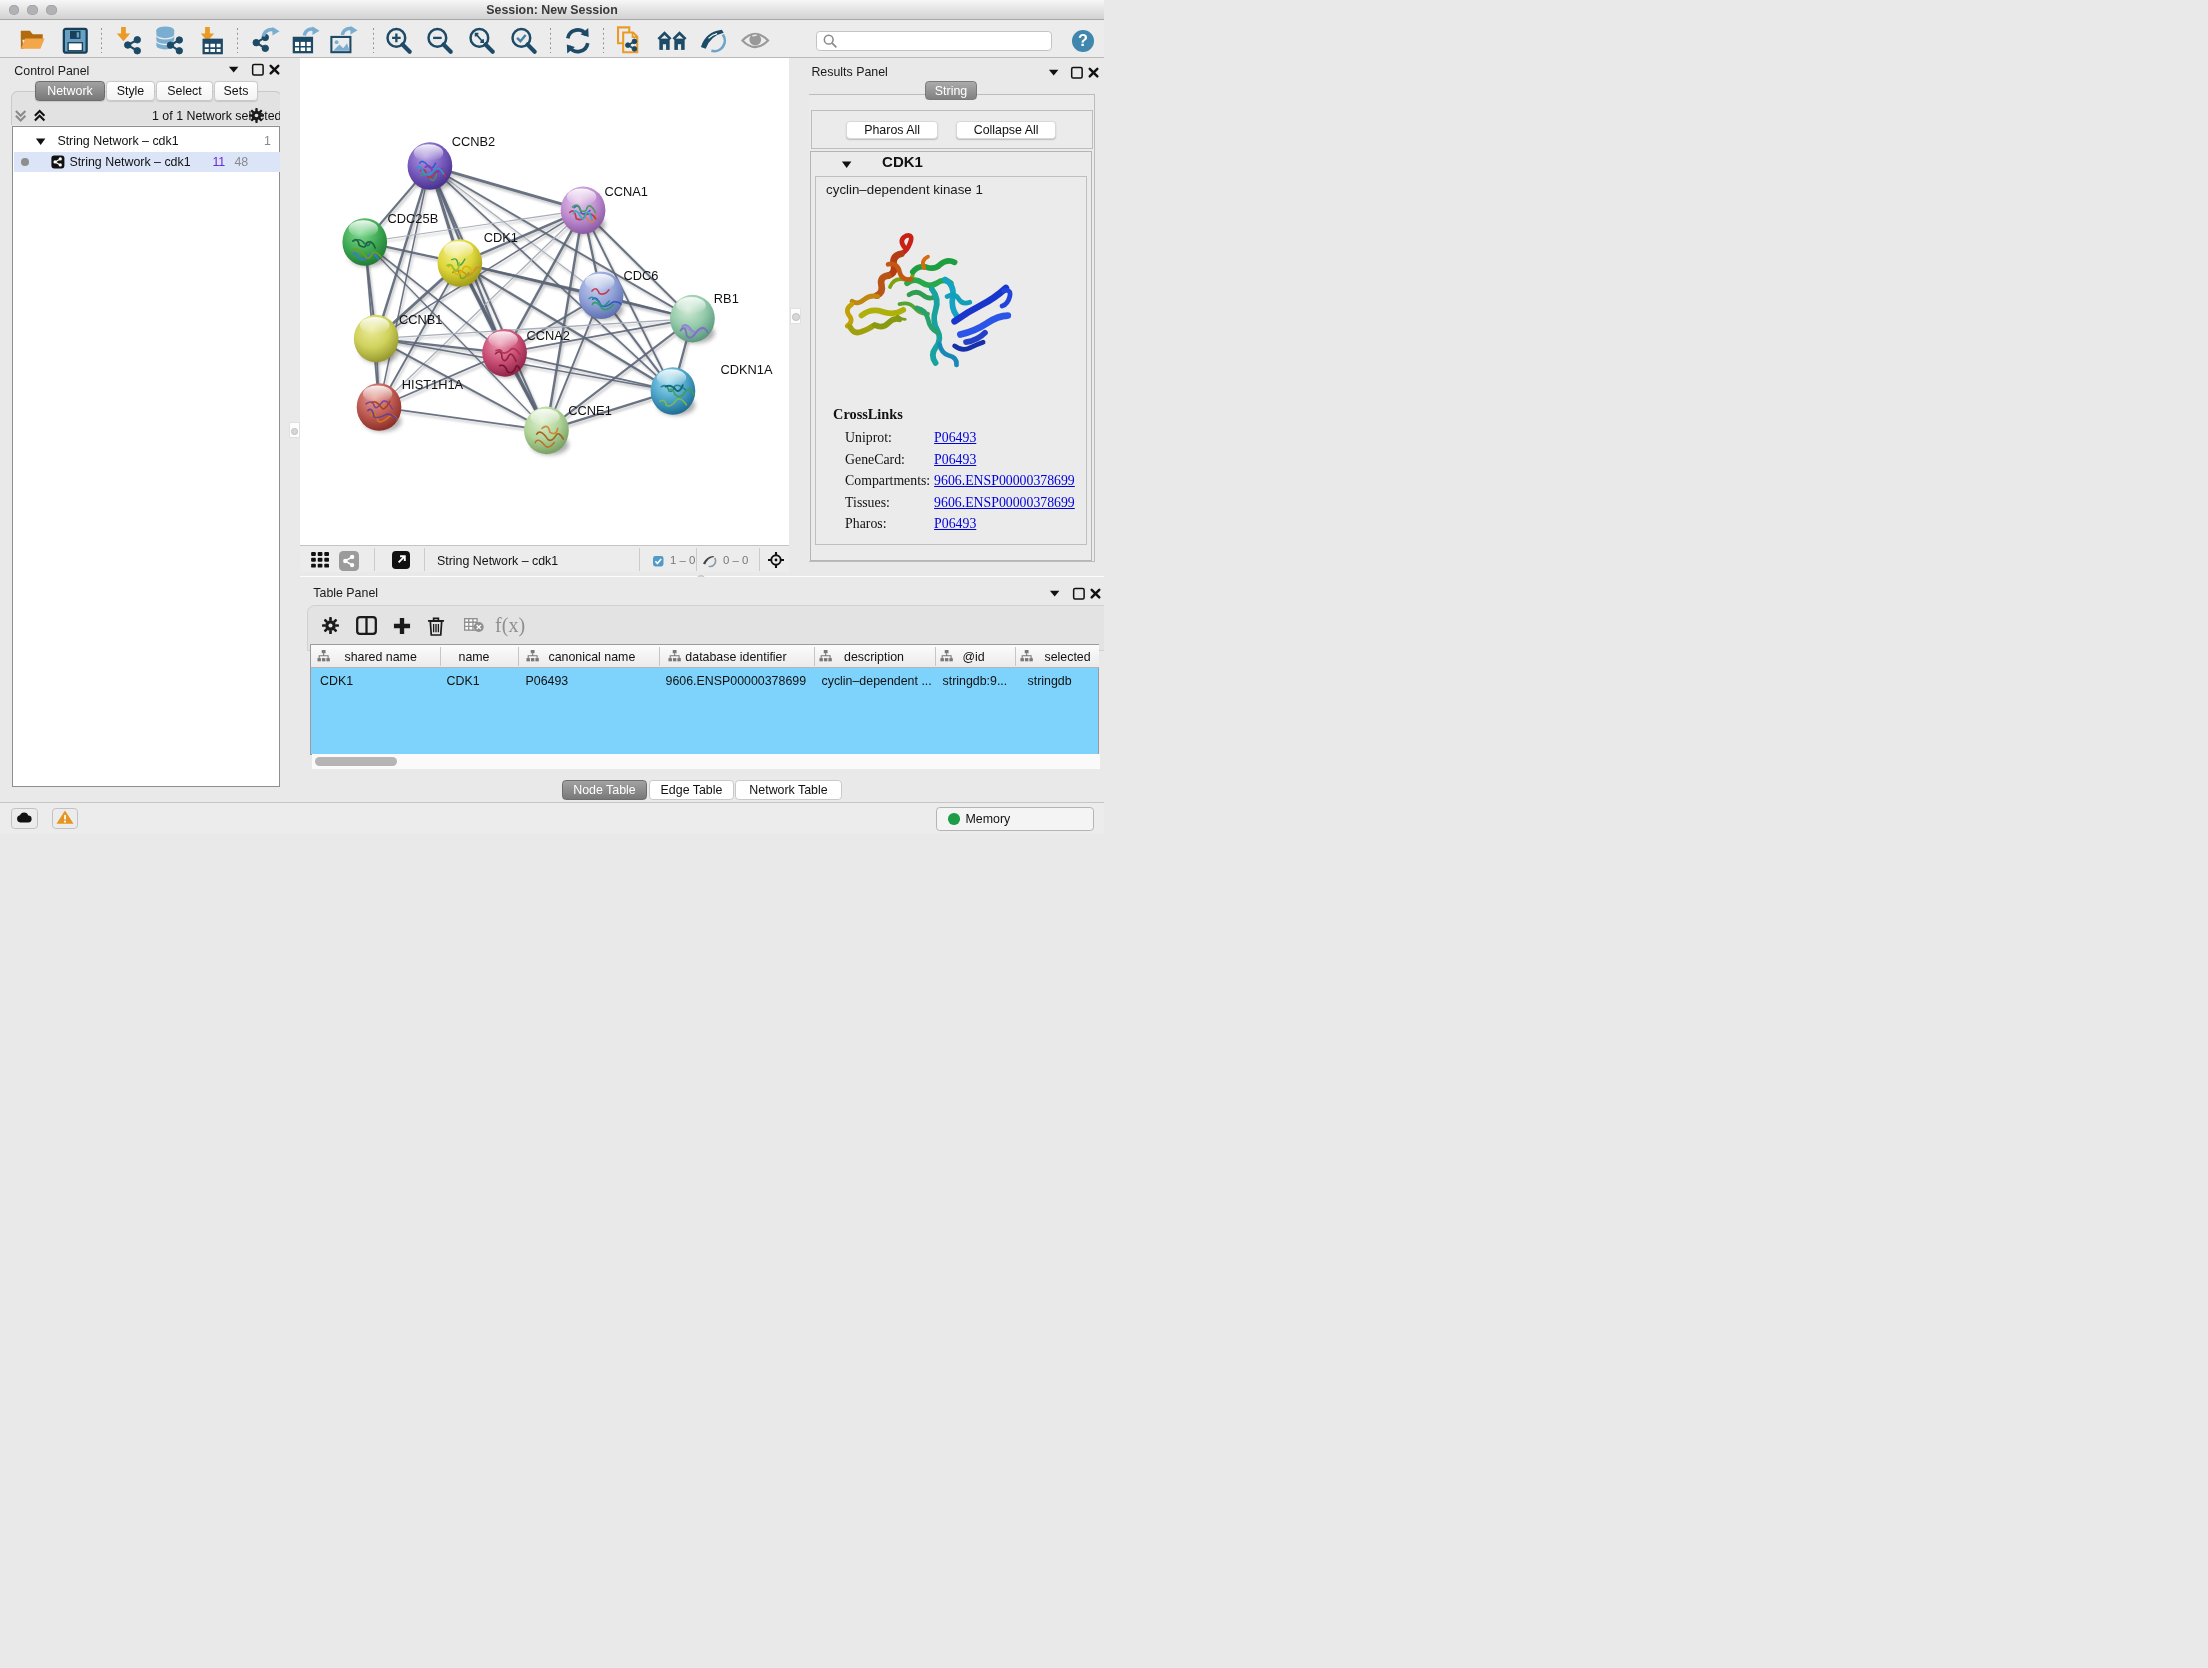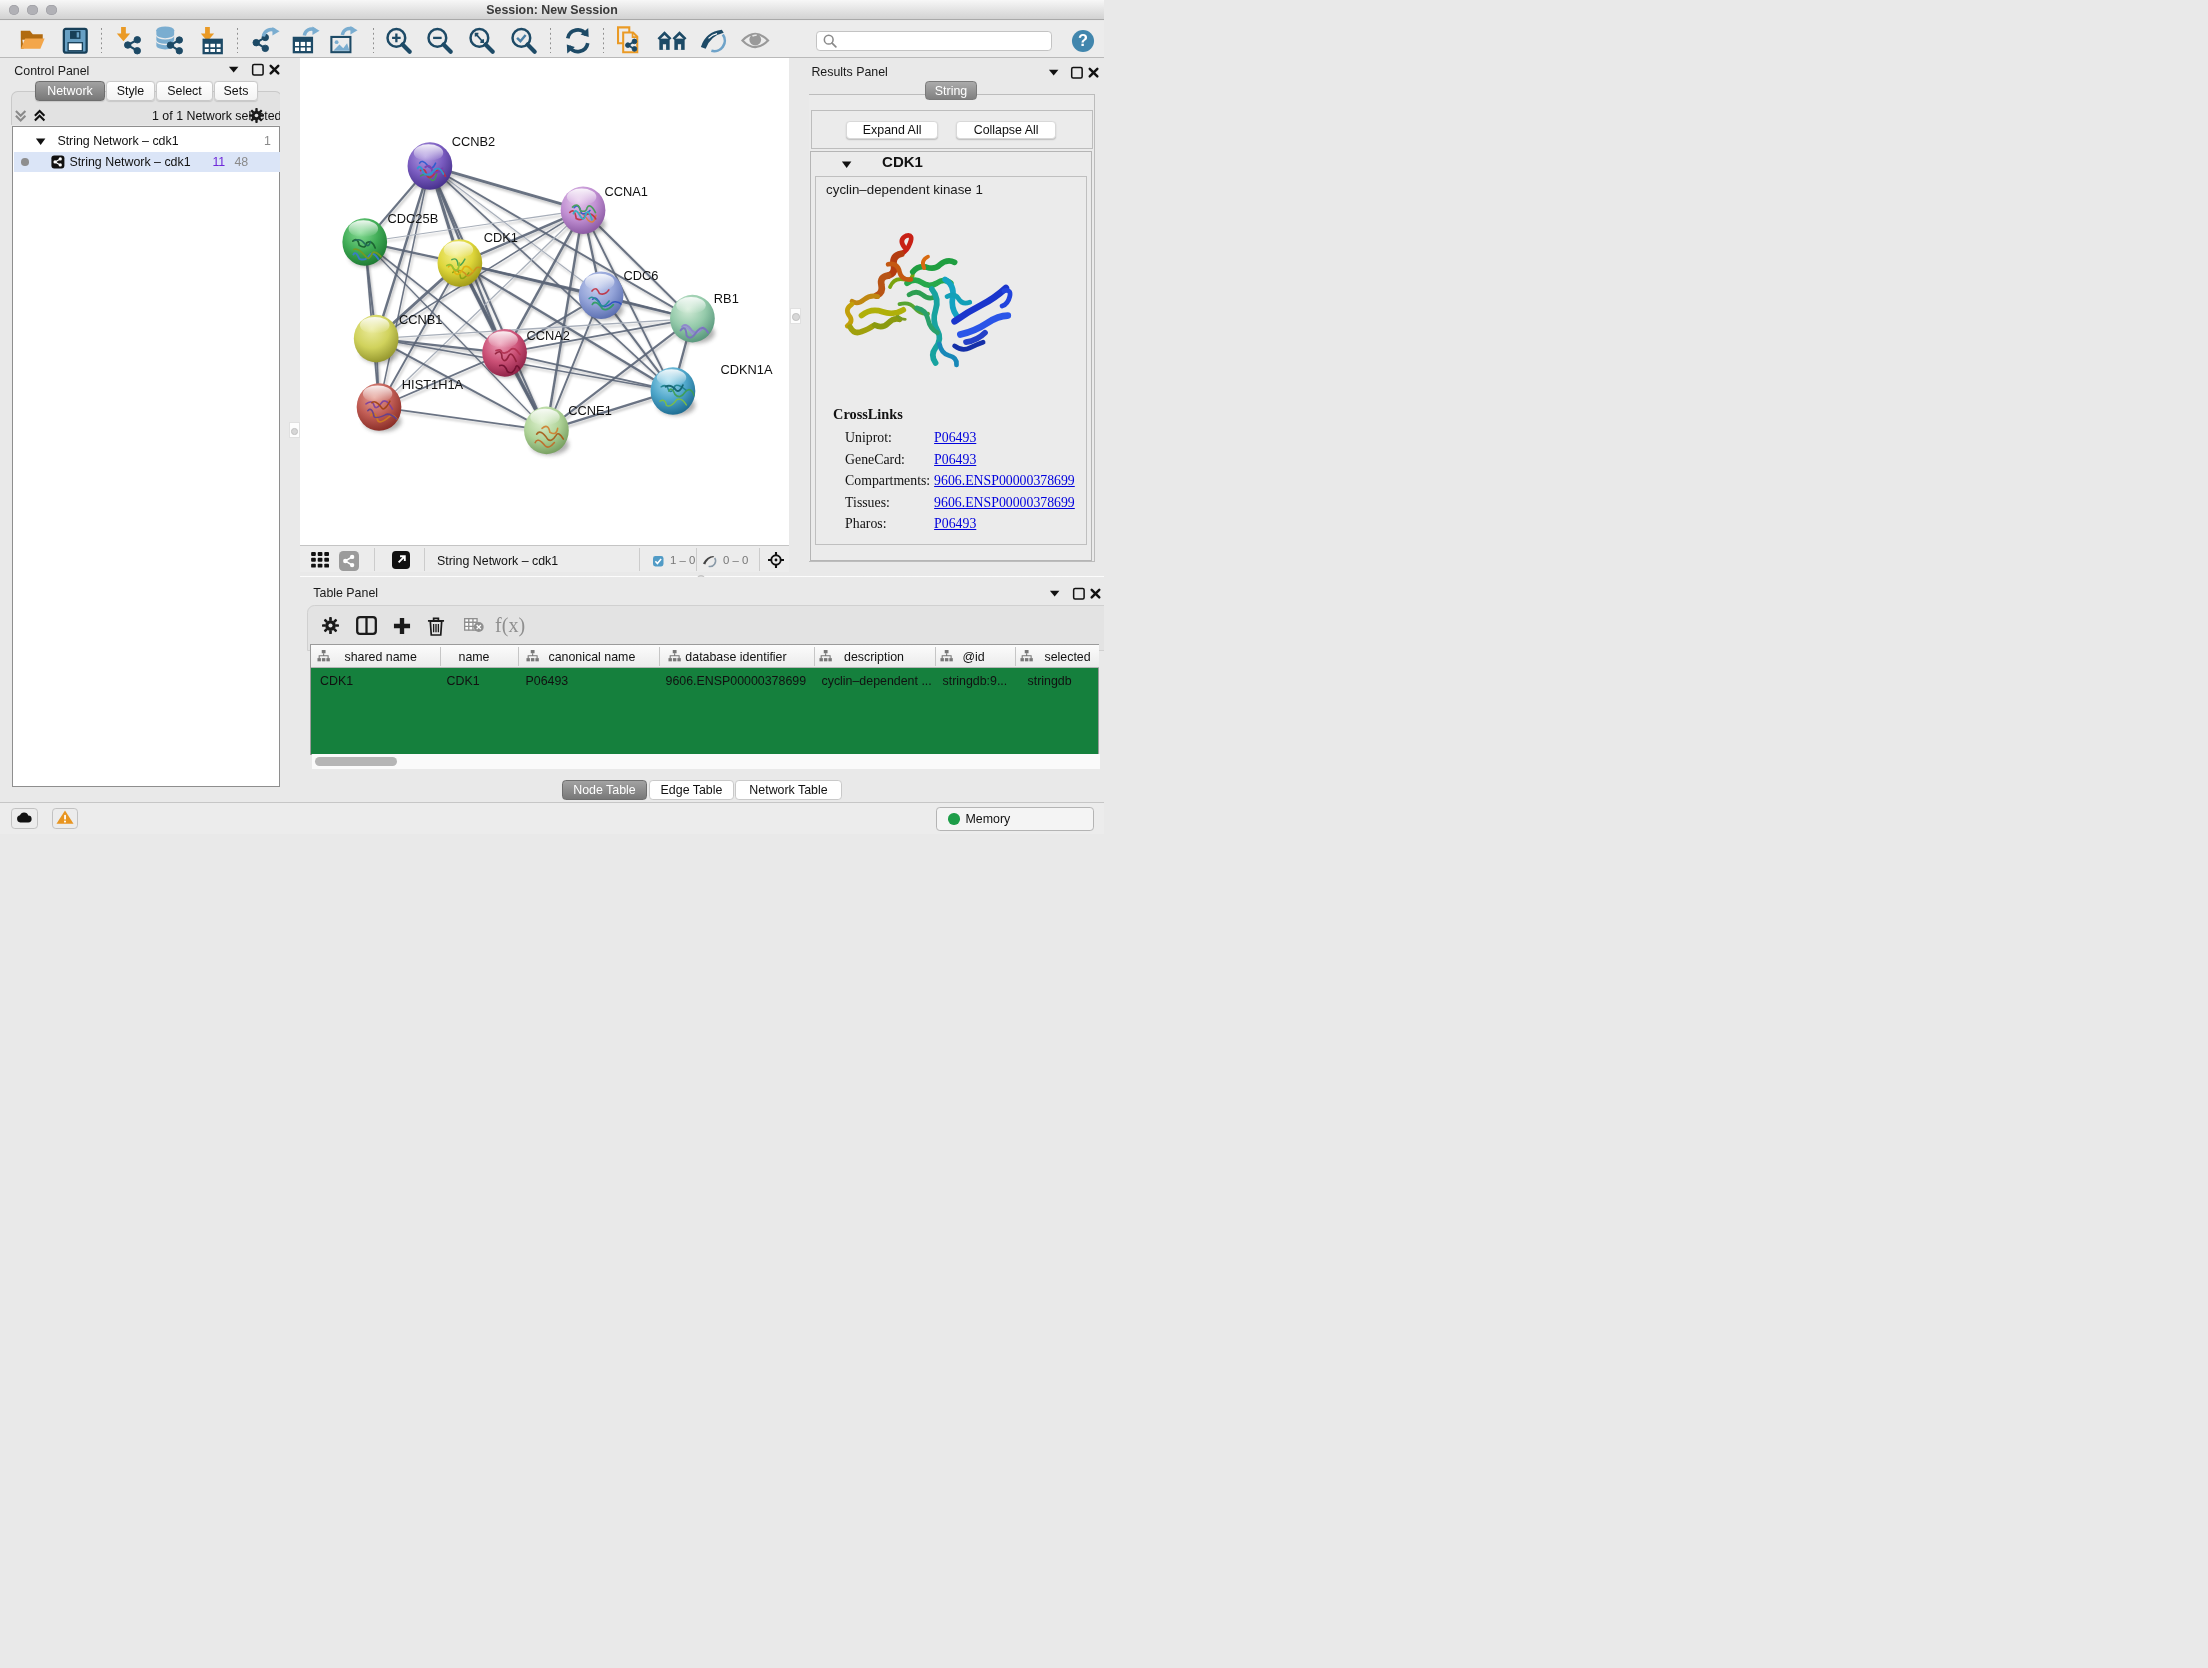--- a/index.html
+++ b/index.html
@@ -30,21 +30,21 @@
 
 #rpanel{left:809px;top:58px;width:295px;height:519px;background:#e9e9e9}
 #stringtab{position:absolute;left:116px;top:23px;z-index:3;width:52px;height:19px;background:linear-gradient(#ababab,#808080);border:1px solid #7a7a7a;border-radius:3.8px;color:#fff;text-align:center;line-height:18px;font-size:12.4px}
 #rbox{position:absolute;left:-1.9px;top:36px;width:288px;height:468px;background:#ebebeb;border:1px solid #bcbcbc}
 .rbtn{position:absolute;top:26px;height:18px;background:#fff;border:1px solid #d8d8d8;border-radius:3.8px;box-shadow:0 1px 1.4px rgba(0,0,0,.2);text-align:center;font-size:12.4px;line-height:16px}
 a.link{color:#0000dd;text-decoration:underline}
 .serif{font-family:"Liberation Serif",serif}
 
 #tpanel{left:300px;top:577px;width:805px;height:203px;background:#e9e9e9}
 #ttoolbox{position:absolute;left:7.1px;top:28px;width:798px;height:46px;background:#e3e3e3;border:1px solid #d0d0d0;border-radius:7.6px 0 0 0}
-#ttable{position:absolute;left:9.5px;top:67px;width:789px;height:111px;background:#15803d;border:1px solid #9b9b9b}
+#ttable{position:absolute;left:9.5px;top:67px;width:789px;height:111px;background:#7dd3fc;border:1px solid #9b9b9b}
 #thead{position:absolute;left:0;top:0;width:788px;height:23px;background:linear-gradient(#fcfcfc,#ebebeb);border-bottom:1px solid #b5b5b5}
 .thsep{position:absolute;top:1.9px;width:1px;height:19px;background:#c6c6c6}
 .thcell{position:absolute;top:4.8px;font-size:12.4px;color:#111;white-space:nowrap}
 .tdata{position:absolute;top:28.5px;font-size:12.4px;white-space:nowrap}
 #tscroll{position:absolute;left:1px;top:109px;width:788px;height:15px;background:#fafafa}
 #tthumb{position:absolute;left:3.8px;top:3.3px;width:82px;height:8.6px;background:#b5b5b5;border-radius:4.8px}
 .btab{position:absolute;top:780px;height:20px;border:1px solid #c9c9c9;background:#fff;border-radius:3.8px;text-align:center;font-size:12.4px;line-height:18px}
 
 #statusbar{left:0;top:802px;width:1104px;height:32px;background:#ececec;border-top:1px solid #c6c6c6}
 .sbtn{position:absolute;top:4.8px;height:21px;border:1px solid #c2c2c2;border-radius:3.8px;background:#ececec}
@@ -623,21 +623,21 @@
 <div class="abs" id="rpanel">
   <div class="ptitle" style="position:absolute;left:2.4px;top:6.7px">Results Panel</div>
   <svg style="left:238px;top:8.6px" width="57" height="11.4" viewBox="0 0 60 12">
     <path d="M2 3 L12 3 L7 9 Z" fill="#111"></path>
     <rect x="26" y="0.5" width="11" height="11" rx="1.5" fill="none" stroke="#111" stroke-width="1.6"></rect>
     <path d="M45 2 L53 10 M53 2 L45 10" stroke="#111" stroke-width="2.6" stroke-linecap="round"></path>
   </svg>
   <div id="stringtab">String</div>
   <div id="rbox">
     <div style="position:absolute;left:2.9px;top:14.7px;width:282px;height:39px;border:1px solid #bdbdbd;background:#ebebeb"></div>
-    <div class="rbtn" style="left:38px;width:92px">Expand All</div>
+    <div class="rbtn" style="left:38px;width:92px">Pharos All</div>
     <div class="rbtn" style="left:148px;width:100px">Collapse All</div>
     <div style="position:absolute;left:1.9px;top:56px;width:282px;height:410px;border:1px solid #b5b5b5;background:#ebebeb"></div>
     <svg style="left:32px;top:65px" width="13.3" height="9.5" viewBox="0 0 14 10">
         <path d="M2 1.5 L12 1.5 L7 8.5 Z" fill="#111"></path>
       </svg>
     <div style="position:absolute;left:74px;top:58px;font-weight:bold;font-size:15px">CDK1</div>
     <div style="position:absolute;left:6.7px;top:81px;width:272px;height:369px;border:1px solid #bfbfbf"></div>
     <div style="position:absolute;left:18px;top:87px;font-size:13.3px;color:#1a1a1a">cyclin–dependent kinase 1</div>
     <svg style="left:25px;top:135px" width="190" height="154" viewBox="0 0 200 162">
       <g fill="none" stroke-linecap="round">

